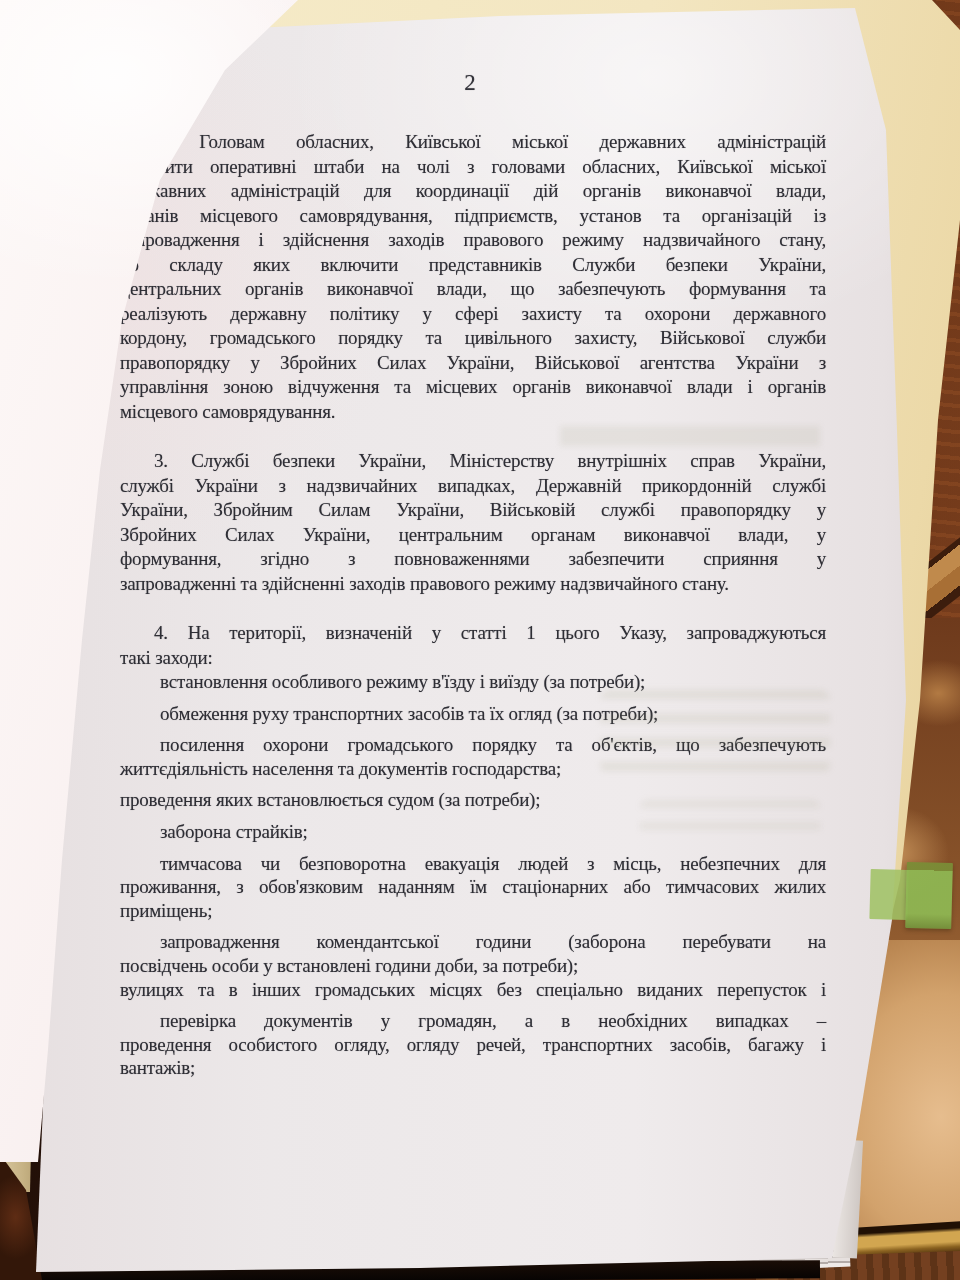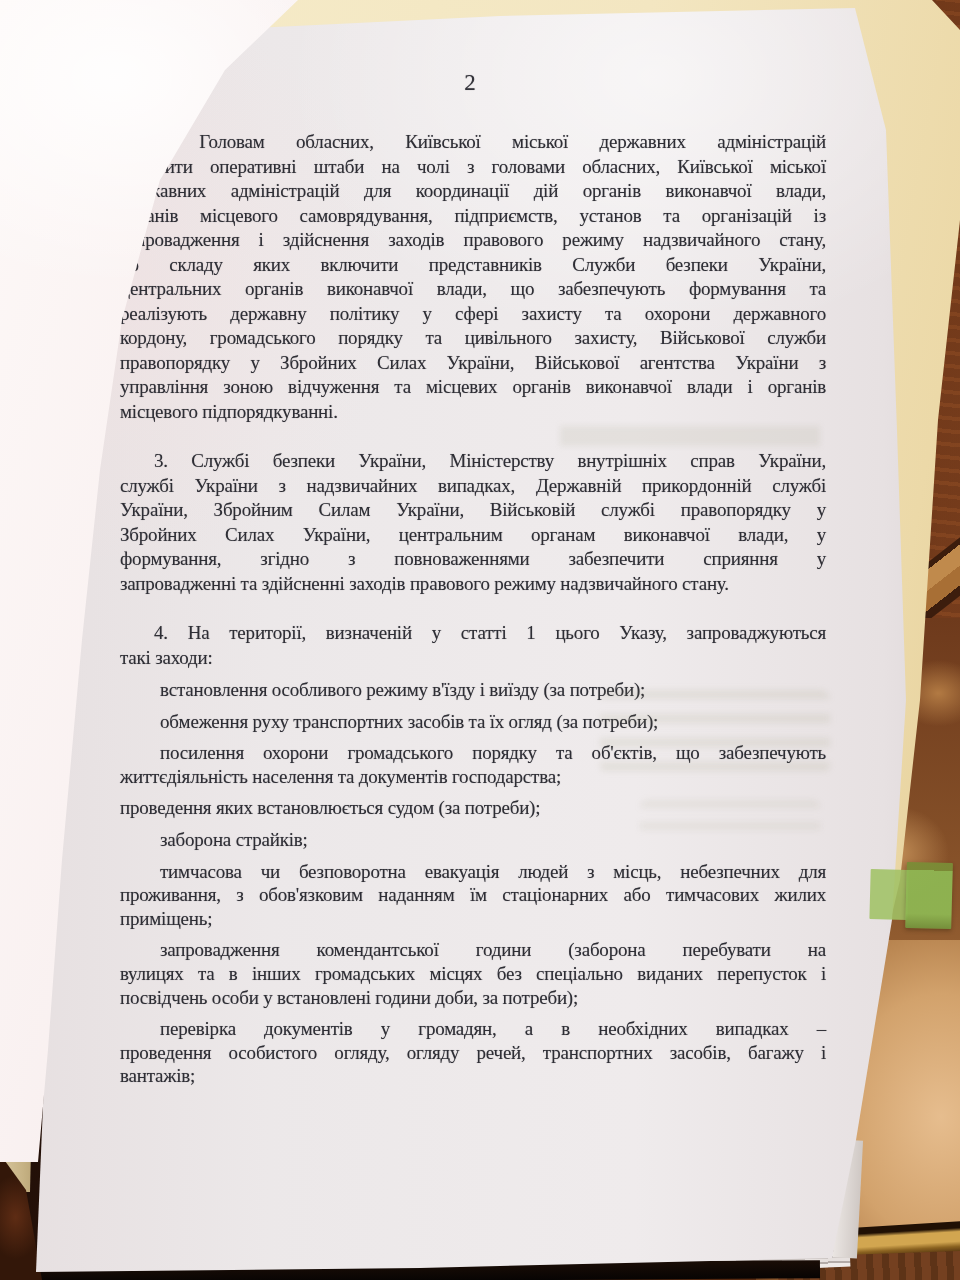--- a/index.html
+++ b/index.html
@@ -67,21 +67,21 @@
   .g3{left:640px;top:800px;width:180px;height:40px;border-radius:8px;
     background:repeating-linear-gradient(to bottom, rgba(148,148,108,.10) 0 8px, rgba(0,0,0,0) 8px 22px);}
 
   
   .page-number{left:120px;top:70px;width:700px;text-align:center;font-size:23px;color:#33333a;
     text-shadow:0 0 1px rgba(46,46,53,.45);}
   .doc-body{left:120px;top:130px;width:706px;color:#2e2e35;font-size:19px;
     text-shadow:0 0 1px rgba(46,46,53,.38);letter-spacing:-.2px;}
   .block{position:static;}
   .block.para{margin-bottom:25px;line-height:24.5px;}
-  .block.para.tight{margin-bottom:8px;}
+  .block.para.tight{margin-bottom:0;}
   .block.item{margin-bottom:8px;line-height:23.6px;}
   .ln{position:static;white-space:nowrap;text-align:justify;text-align-last:justify;}
   .ln.last{text-align-last:left;}
   .block.para .ln.first{text-indent:34px;}
   .block.item .ln.first{text-indent:40px;}
 
   
   .curl{inset:0;z-index:6;
     clip-path:polygon(0 0,298px 0,225px 70px,160px 180px,122px 320px,100px 470px,82px 640px,62px 860px,48px 1050px,38px 1162px,0 1162px);
     background:
@@ -128,21 +128,21 @@
           <div class="ln">утворити оперативні штаби на чолі з головами обласних, Київської міської</div>
           <div class="ln">державних адміністрацій для координації дій органів виконавчої влади,</div>
           <div class="ln">органів місцевого самоврядування, підприємств, установ та організацій із</div>
           <div class="ln">запровадження і здійснення заходів правового режиму надзвичайного стану,</div>
           <div class="ln">до складу яких включити представників Служби безпеки України,</div>
           <div class="ln">центральних органів виконавчої влади, що забезпечують формування та</div>
           <div class="ln">реалізують державну політику у сфері захисту та охорони державного</div>
           <div class="ln">кордону, громадського порядку та цивільного захисту, Військової служби</div>
           <div class="ln">правопорядку у Збройних Силах України, Військової агентства України з</div>
           <div class="ln">управління зоною відчуження та місцевих органів виконавчої влади і органів</div>
-          <div class="ln last">місцевого підпорядкуванні.</div>
+          <div class="ln last">місцевого самоврядування.</div>
         </div>
         <div class="block para">
           <div class="ln first">3. Службі безпеки України, Міністерству внутрішніх справ України,</div>
           <div class="ln">службі України з надзвичайних випадках, Державній прикордонній службі</div>
           <div class="ln">України, Збройним Силам України, Військовій службі правопорядку у</div>
           <div class="ln">Збройних Силах України, центральним органам виконавчої влади, у</div>
           <div class="ln">формування, згідно з повноваженнями забезпечити сприяння у</div>
           <div class="ln last">запровадженні та здійсненні заходів правового режиму надзвичайного стану.</div>
         </div>
         <div class="block para tight">
@@ -165,22 +165,22 @@
         <div class="block item">
           <div class="ln first last">заборона страйків;</div>
         </div>
         <div class="block item">
           <div class="ln first">тимчасова чи безповоротна евакуація людей з місць, небезпечних для</div>
           <div class="ln">проживання, з обов'язковим наданням їм стаціонарних або тимчасових жилих</div>
           <div class="ln last">приміщень;</div>
         </div>
         <div class="block item">
           <div class="ln first">запровадження комендантської години (заборона перебувати на</div>
+          <div class="ln last">посвідчень особи у встановлені години доби, за потреби);</div>
           <div class="ln">вулицях та в інших громадських місцях без спеціально виданих перепусток і</div>
-          <div class="ln last">посвідчень особи у встановлені години доби, за потреби);</div>
         </div>
         <div class="block item">
           <div class="ln first">перевірка документів у громадян, а в необхідних випадках –</div>
           <div class="ln">проведення особистого огляду, огляду речей, транспортних засобів, багажу і</div>
           <div class="ln last">вантажів;</div>
         </div>
       </div>
   </div>
 
   <div class="curl"></div>

